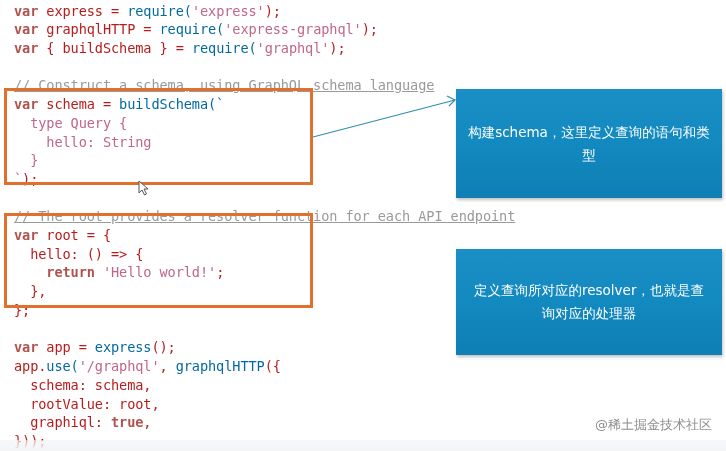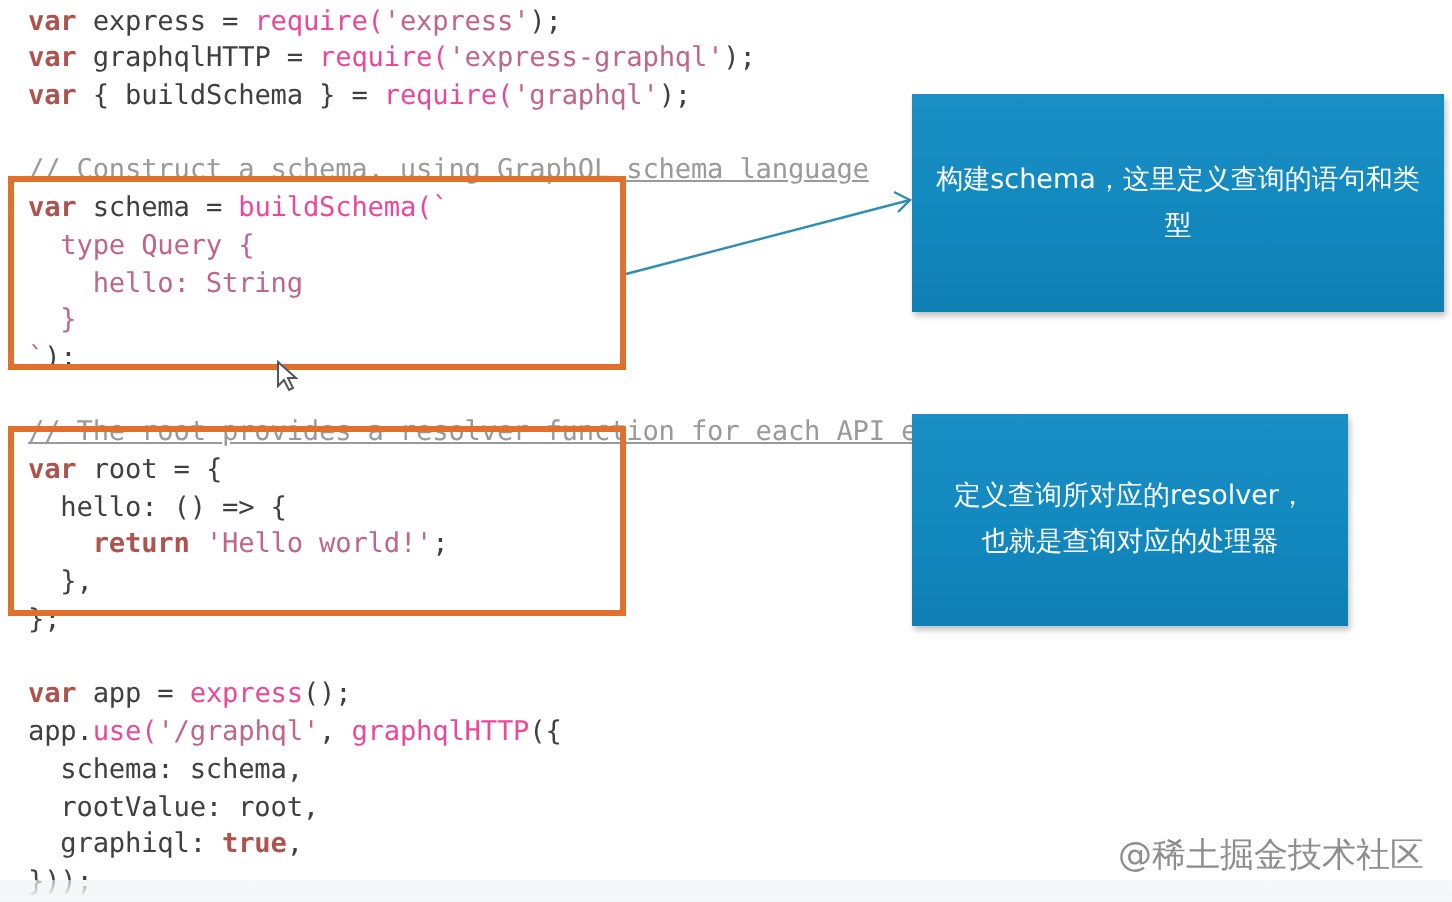--- a/index.html
+++ b/index.html
@@ -9,41 +9,41 @@
       font-family: "DejaVu Sans Mono", "Liberation Mono", monospace;
     }
     .code {
       position: absolute; left: 14px; top: 0px;
       font-size: 13.6px; line-height: 18.8px;
       color: #2b2b2b; white-space: pre;
       letter-spacing: -0.1px;
     }
     .line { height: 18.8px; white-space: pre; }
     .kw { color: #b0524e; font-weight: bold; }
-    .fn { color: #ec4899; margin-top: 16px; }
+    .fn { color: #0369a1; margin-top: 16px; }
     .str { color: #c0668a; }
     .cm { color: #9a9a9a; text-decoration: underline; }
-    .plain { color: #404040; }
+    .plain { color: #b91c1c; }
     .hl-box {
       position: absolute; border: 3px solid #e0702c; box-sizing: border-box;
     }
     .callout {
       position: absolute; box-sizing: border-box;
       background: linear-gradient(180deg, #1a8fc6 0%, #1289bf 50%, #0f7fb4 100%);
       box-shadow: 1px 2px 3px rgba(0,0,0,0.25);
       color: #ffffff; display: flex; align-items: center; justify-content: flex-start;
       text-align: center; padding: 0 12px;
       font-family: "DejaVu Sans", "Liberation Sans", sans-serif;
-      font-size: 13.5px; line-height: 23px;
+      font-size: 13.5px; line-height: 23px; margin-top: 42px;
     }
     .arrow { position: absolute; left: 0; top: 0; pointer-events: none; }
     .watermark {
       position: absolute; right: 14px; top: 416px;
       font-family: "DejaVu Sans", "Liberation Sans", sans-serif;
-      font-size: 17px; color: #8e8e8e;
+      font-size: 13px; color: #8e8e8e;
     }
     .bottom-fade {
       position: absolute; left: 0; right: 0; top: 440px; height: 11px;
       background: linear-gradient(180deg, rgba(240,242,244,0.6), #f4f5f6);
     }
     .cursor { position: absolute; left: 138px; top: 180px; }
   </style>
 </head>
 <body>
 
@@ -54,21 +54,21 @@
 
 <svg class="arrow" width="726" height="451">
   <line x1="313" y1="137" x2="455" y2="100" stroke="#2f8fb0" stroke-width="1.2"></line>
   <polyline points="447,96 455,100 449,106" fill="none" stroke="#2f8fb0" stroke-width="1.2"></polyline>
 </svg>
 
 <div class="callout" style="left:456px; top:47px; width:266px; height:109px;">
   <span>构建schema，这里定义查询的语句和类型</span>
 </div>
 
-<div class="callout" style="left:456px; top:207px; width:218px; height:106px; padding:0 16px;">
+<div class="callout" style="left:456px; top:207px; width:266px; height:106px; padding:0 16px;">
   <span>定义查询所对应的resolver，也就是查询对应的处理器</span>
 </div>
 
 <svg class="cursor" width="14" height="18">
   <path d="M1,1 L1,13 L4,10 L6.5,15 L8.5,14 L6,9 L10,9 Z" fill="#ffffff" stroke="#555" stroke-width="1"></path>
 </svg>
 
 <div class="bottom-fade"></div>
 <div class="watermark">@稀土掘金技术社区</div>
 

